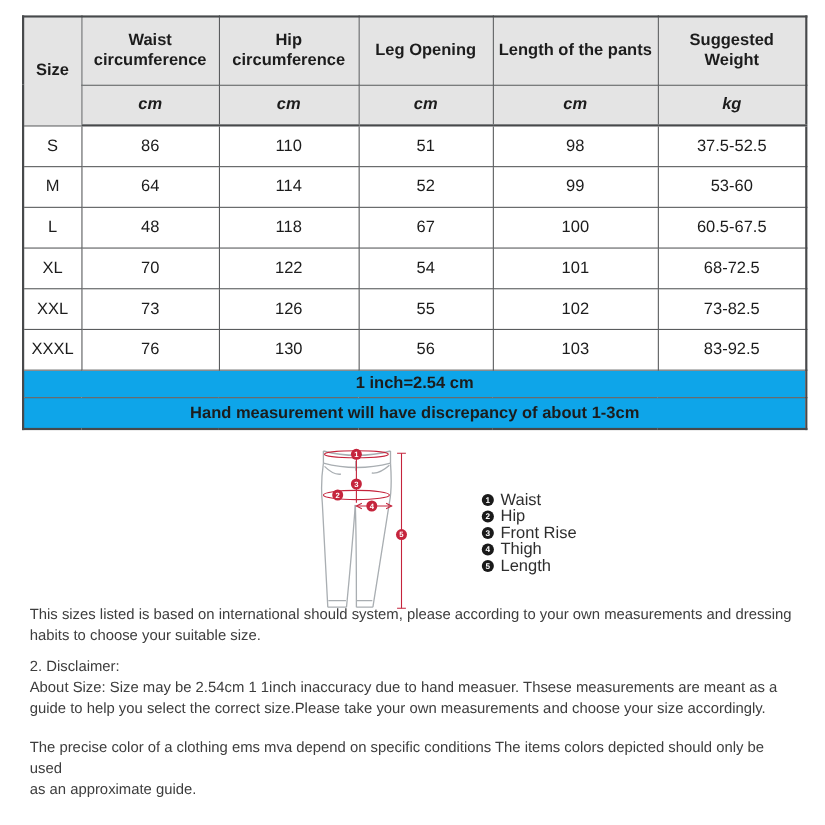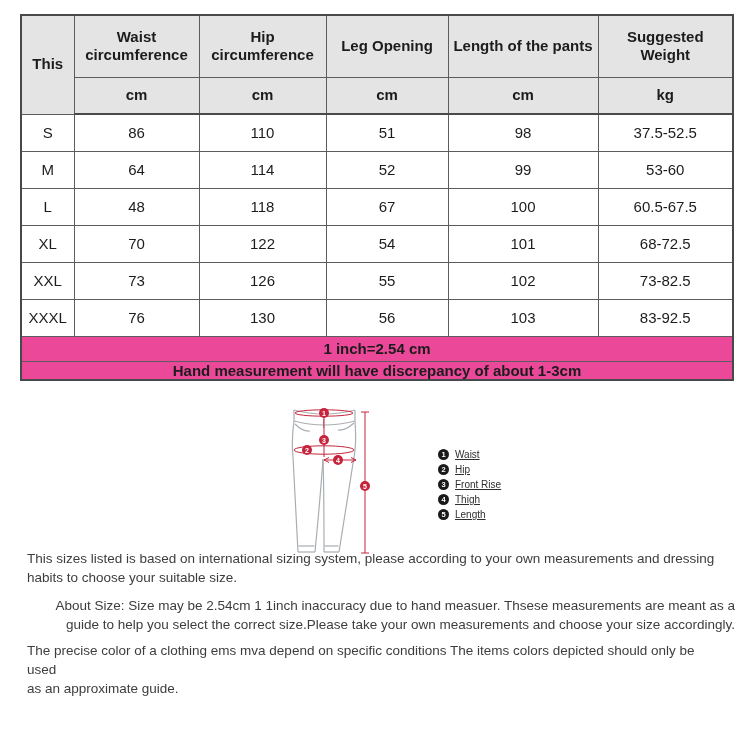--- a/index.html
+++ b/index.html
@@ -13,59 +13,59 @@
     border-collapse:collapse;table-layout:fixed;
     border:2px solid #47494b;
   }
   .size-table td,.size-table th{
     border:1px solid #5a5c5e;text-align:center;vertical-align:middle;
     font-size:15px;padding:0 2px;overflow:hidden;
   }
   .size-table thead th{background:#e4e4e4;font-weight:bold;line-height:1.25;}
   .row-head{height:62px;}
   .row-units{height:37px;}
-  .row-units th{border-bottom:2px solid #47494b;}
+  .row-units th{border-bottom:2px solid #47494b;font-style:italic;}
   .row-data{height:37px;}
   .row-data td{background:#ffffff;font-weight:normal;}
   .row-note1{height:25px;}
-  .row-note2{height:18px;}
-  .note-cell{font-weight:bold;font-size:12.5px;background:#ec4899;}
+  .row-note2{height:29px;}
+  .note-cell{font-weight:bold;font-size:12.5px;background:#0ea5e9;}
   
   .pants-svg{position:absolute;left:285px;top:405px;}
   .legend{position:absolute;left:438px;top:447px;}
   .legend-row{display:flex;align-items:center;height:15px;}
   .legend-dot{
     width:11px;height:11px;border-radius:50%;background:#1a1a1a;color:#ffffff;
     font-size:7.5px;font-weight:bold;display:flex;align-items:center;justify-content:center;
     flex:0 0 11px;
   }
-  .legend-label{margin-left:6px;font-size:10px;color:#2e2e2e;white-space:nowrap;text-decoration:underline;}
+  .legend-label{margin-left:6px;font-size:15px;color:#2e2e2e;white-space:nowrap;}
   
   .notes-block{position:absolute;left:27px;top:549px;width:708px;
     font-size:13.5px;line-height:19px;color:#3d3d3d;}
   .section-heading{margin:0;font-weight:normal;}
   .section-body{margin:0;white-space:pre-wrap;}
   .sec-1 .section-body{margin-bottom:9px;}
-  .sec-2 .section-body{margin-bottom:7px;text-align:right;}
+  .sec-2 .section-body{margin-bottom:17px;}
 </style>
 </head>
 <body>
 
 <table class="size-table">
   <colgroup>
     <col style="width:53px">
       <col style="width:125px">
       <col style="width:127px">
     <col style="width:122px">
       <col style="width:150px">
       <col style="width:135px">
   </colgroup>
   <thead>
     <tr class="row-head">
-      <th rowspan="2">This</th>
+      <th rowspan="2">Size</th>
       <th>Waist circumference</th>
       <th>Hip circumference</th>
       <th>Leg Opening</th>
       <th>Length of the pants</th>
       <th>Suggested Weight</th>
     </tr>
     <tr class="row-units">
       <th>cm</th>
       <th>cm</th>
       <th>cm</th>
@@ -195,24 +195,25 @@
     <span class="legend-label">Thigh</span>
   </div>
   <div class="legend-row">
     <span class="legend-dot">5</span>
     <span class="legend-label">Length</span>
   </div>
 </div>
 
 <div class="notes-block">
   <div class="sec-1">
-    <p class="section-body">This sizes listed is based on international sizing system, please according to your own measurements and dressing
+    <p class="section-body">This sizes listed is based on international should system, please according to your own measurements and dressing
 habits to choose your suitable size.</p>
   </div>
   <div class="sec-2">
+    <p class="section-heading">2. Disclaimer:</p>
     <p class="section-body">About Size: Size may be 2.54cm 1 1inch inaccuracy due to hand measuer. Thsese measurements are meant as a
 guide to help you select the correct size.Please take your own measurements and choose your size accordingly.</p>
   </div>
   <div class="sec-3">
     <p class="section-body">The precise color of a clothing ems mva depend on specific conditions The items colors depicted should only be   used
 as an approximate guide.</p>
   </div>
 </div>
 
 </body></html>

